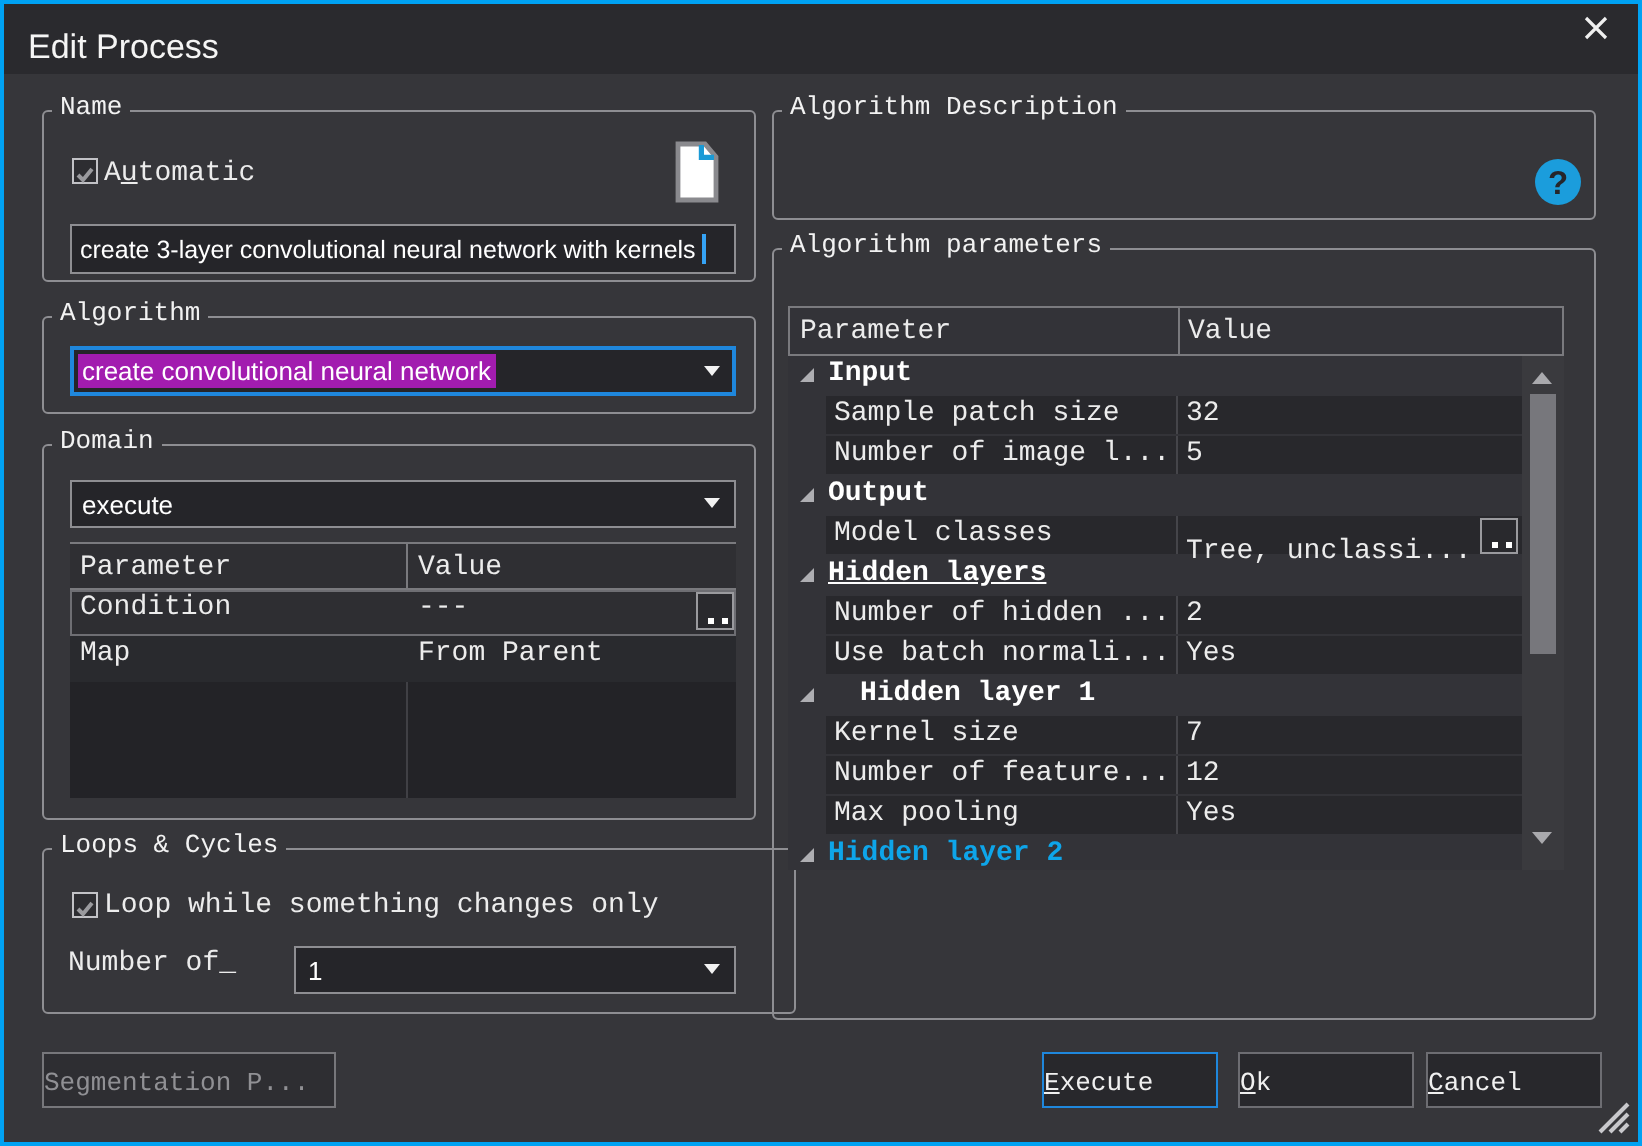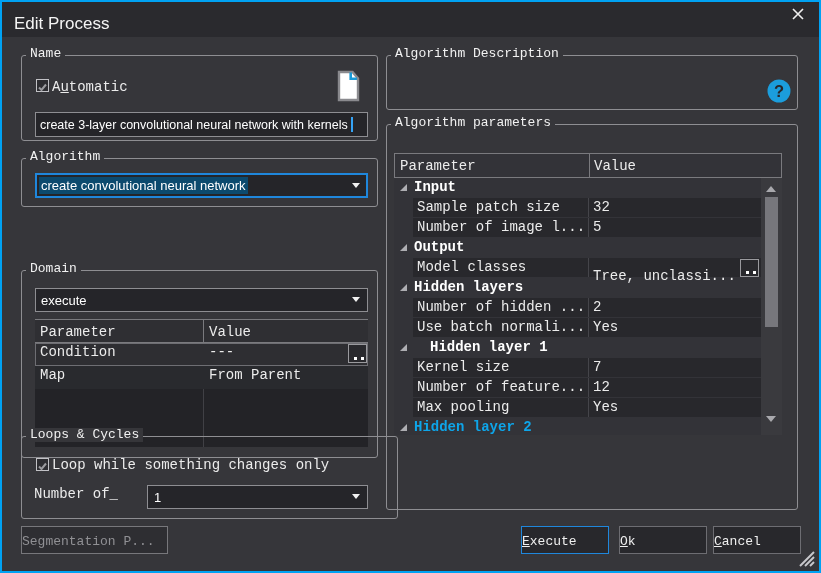--- a/index.html
+++ b/index.html
@@ -53,26 +53,26 @@
       <path d="M13.7 2.5 V8.7 H20" stroke="#1a9ad6" stroke-width="2.6" fill="none"></path>
     </svg>
     <div class="input" style="left:13px; top:56px; width:333px; height:25px;">
       <div class="sans abs" style="left:4px; top:4px; font-size:12.5px; color:#fff; white-space:pre;">create 3-layer convolutional neural network with kernels <span style="display:inline-block;width:2px;height:15px;background:#35a3f5;vertical-align:-3px;"></span></div>
     </div>
   </div>
 
   <div class="gb" style="left:19px; top:156px; width:357px; height:49px;padding-left:47px;">
     <div class="lbl">Algorithm</div>
     <div class="combo" style="left:13px; top:14px; width:333px; height:25px; border:2px solid #1f87dc; background:#252529;">
-      <span class="sans abs" style="left:2px; top:2px; font-size:13px; color:#fff; background:#0c4a6e; padding:0 2px; line-height:17px; white-space:pre;">create convolutional neural network</span>
+      <span class="sans abs" style="left:2px; top:2px; font-size:13px; color:#fff; background:#a21caf; padding:0 2px; line-height:17px; white-space:pre;">create convolutional neural network</span>
       <div class="arrow" style="left:315px; top:8px;"></div>
     </div>
   </div>
 
-  <div class="gb" style="left:19px; top:220px; width:357px; height:188px;margin-top:48px;">
+  <div class="gb" style="left:19px; top:220px; width:357px; height:188px;">
     <div class="lbl">Domain</div>
     <div class="combo" style="left:13px; top:17px; width:333px; height:24px;">
       <span class="sans abs" style="left:5px; top:4px; font-size:13px; color:#fff;">execute</span>
       <div class="arrow" style="left:316px; top:8px;"></div>
     </div>
 
     <div class="abs" style="left:13px; top:48px; width:333px; height:128px; background:#232327;">
       <div class="abs" style="left:0; top:0; width:333px; height:24px; background:#2f2f33; border-top:1px solid #7a7a7e; border-bottom:1px solid #7a7a7e;">
         <span class="mono abs" style="left:5px; top:4px;">Parameter</span>
         <span class="mono abs" style="left:174px; top:4px;">Value</span>
@@ -87,21 +87,21 @@
           <i style="left:5px; top:12px;"></i>
           <i style="left:12px; top:12px;"></i>
         </div>
       <div class="abs" style="left:0; top:47px; width:333px; height:23px; background:#292a2e;">
         <span class="mono abs" style="left:5px; top:1px;">Map</span>
         <span class="mono abs" style="left:174px; top:1px;">From Parent</span>
       </div>
     </div>
   </div>
 
-  <div class="gb" style="left:19px; top:434px; width:377px; height:83px;">
+  <div class="gb" style="left:19px; top:422px; width:377px; height:83px;">
     <div class="lbl">Loops &amp; Cycles</div>
     <div class="cb" style="left:14px; top:21px;">
       <svg width="11" height="11" viewBox="0 0 11 11">
           <path d="M2 5.5 L4.5 8 L9 2.5" stroke="#9a9a9e" stroke-width="2" fill="none"></path>
         </svg>
     </div>
     <div class="mono abs" style="left:30px; top:20px;">Loop while something changes only</div>
     <div class="mono abs" style="left:12px; top:49px;">Number of_</div>
     <div class="combo" style="left:125px; top:48px; width:221px; height:24px;">
       <span class="sans abs" style="left:6px; top:4px; font-size:13px; color:#fff;">1</span>
@@ -147,21 +147,21 @@
         <div class="row-dark" style="left:19px; top:80px; width:348px; height:19px;">
             <div class="abs" style="left:175px; top:0; width:1px; height:19px; background:#45454a;"></div>
           </div>
         <span class="mono abs" style="left:23px; top:81px;">Model classes</span>
         <span class="mono abs" style="left:199px; top:90px;text-align:right;">Tree, unclassi...</span>
         <div class="dots-btn" style="left:346px; top:81px; width:19px; height:18px;">
             <i style="left:5px; top:11px;"></i>
             <i style="left:12px; top:11px;"></i>
           </div>
         <div class="tri" style="left:6px; top:106px; border-top:7px solid transparent; border-right:7px solid #aeaeb2;"></div>
-        <span class="mono abs" style="left:20px; top:101px; font-weight:bold; color:#fff;">Hidden layers</span>
+        <span class="mono abs" style="left:20px; top:101px; font-weight:bold; color:#fff;text-decoration:underline;">Hidden layers</span>
         <div class="row-dark" style="left:19px; top:120px; width:348px; height:19px;">
             <div class="abs" style="left:175px; top:0; width:1px; height:19px; background:#45454a;"></div>
           </div>
         <span class="mono abs" style="left:23px; top:121px;">Number of hidden ...</span>
         <span class="mono abs" style="left:199px; top:121px;">2</span>
         <div class="row-dark" style="left:19px; top:140px; width:348px; height:19px;">
             <div class="abs" style="left:175px; top:0; width:1px; height:19px; background:#45454a;"></div>
           </div>
         <span class="mono abs" style="left:23px; top:141px;">Use batch normali...</span>
         <span class="mono abs" style="left:199px; top:141px;">Yes</span>

